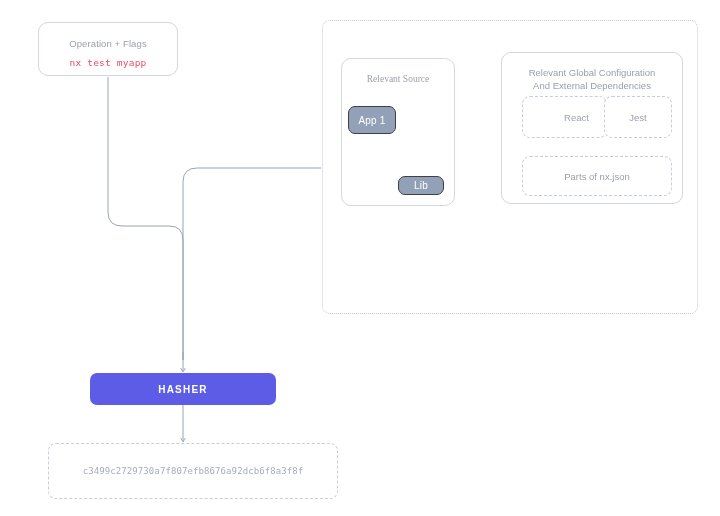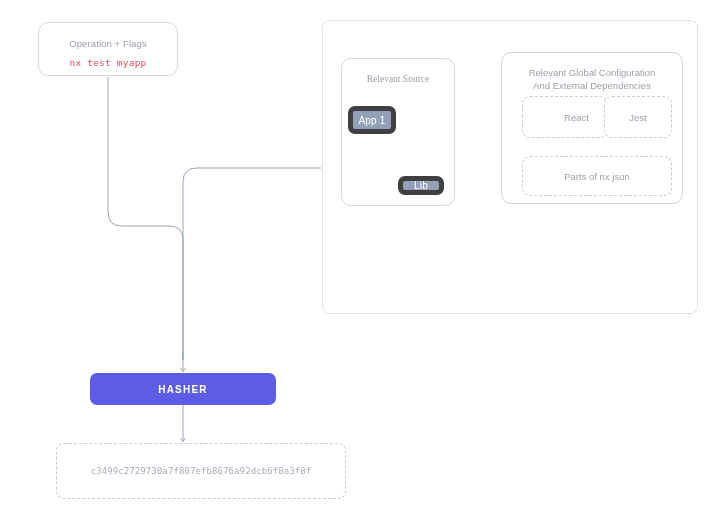--- a/index.html
+++ b/index.html
@@ -88,21 +88,21 @@
     font-size: 9.5px;
     color: #9aa0ab;
     line-height: 13px;
   }
 
   
   .node {
     position: absolute;
     box-sizing: border-box;
     background: #93a1b8;
-    border: 5px solid #404040;
+    border: 1px solid #404040;
     border-radius: 7px;
     color: #ffffff;
     font-size: 10px;
     display: flex;
     align-items: center;
     justify-content: center;
     letter-spacing: 0.2px;
   }
   #node-app1 { left: 348px; top: 106px; width: 48px; height: 28px; }
   #node-lib  { left: 398px; top: 176px; width: 46px; height: 19px; }
@@ -160,21 +160,21 @@
     letter-spacing: 1.2px;
     display: flex;
     align-items: center;
     justify-content: center;
     text-align: center;
   }
 
   
   #hash-out {
     position: absolute;
-    left: 56px;
+    left: 48px;
     top: 443px;
     width: 290px;
     height: 56px;
     box-sizing: border-box;
     border: 1px dashed #c9cdd8;
     border-radius: 8px;
     background: #ffffff;
     display: flex;
     align-items: center;
     justify-content: center;

